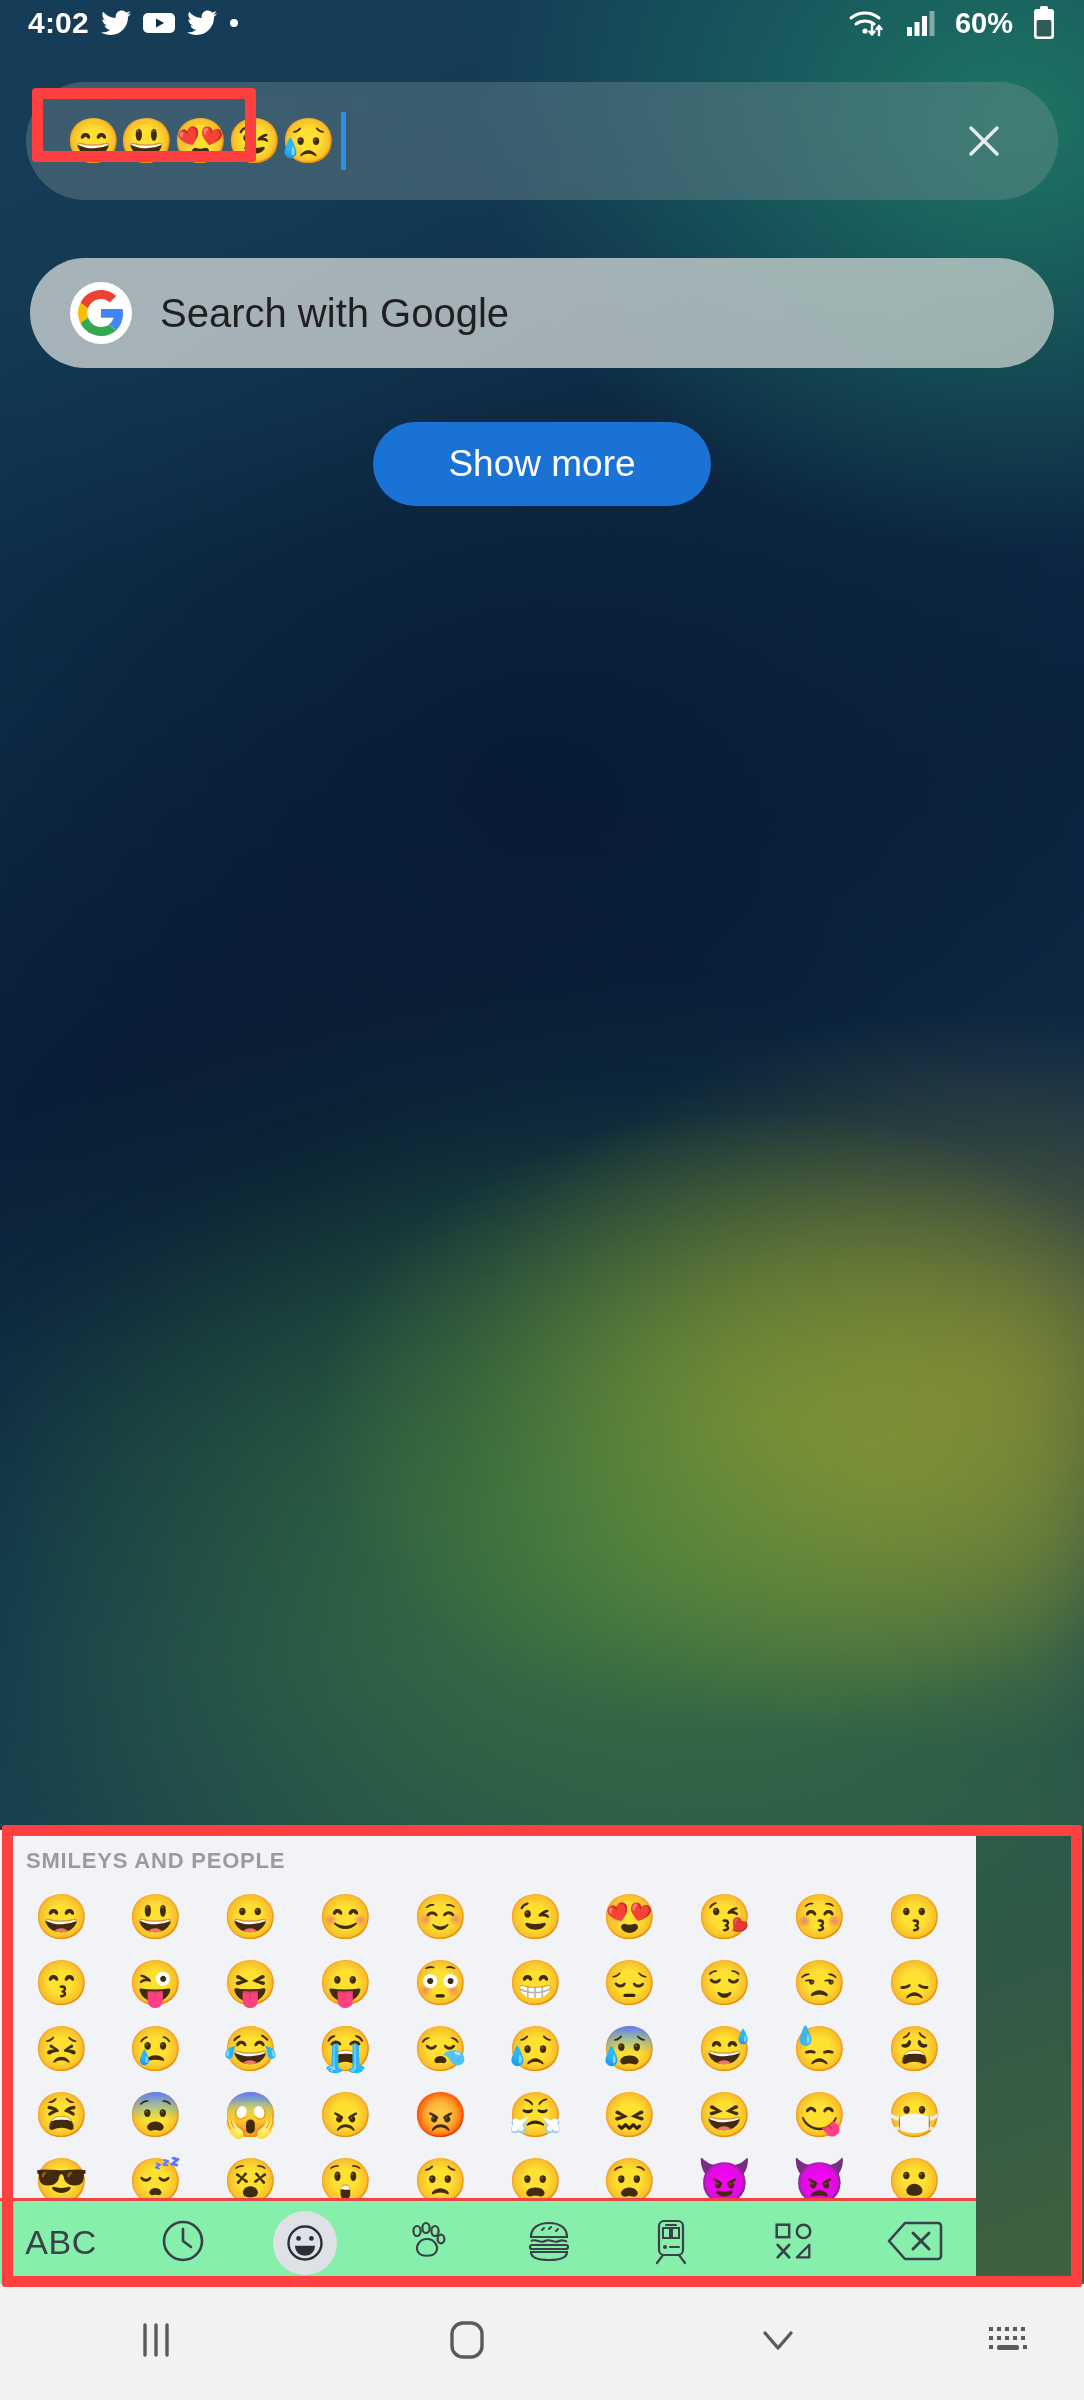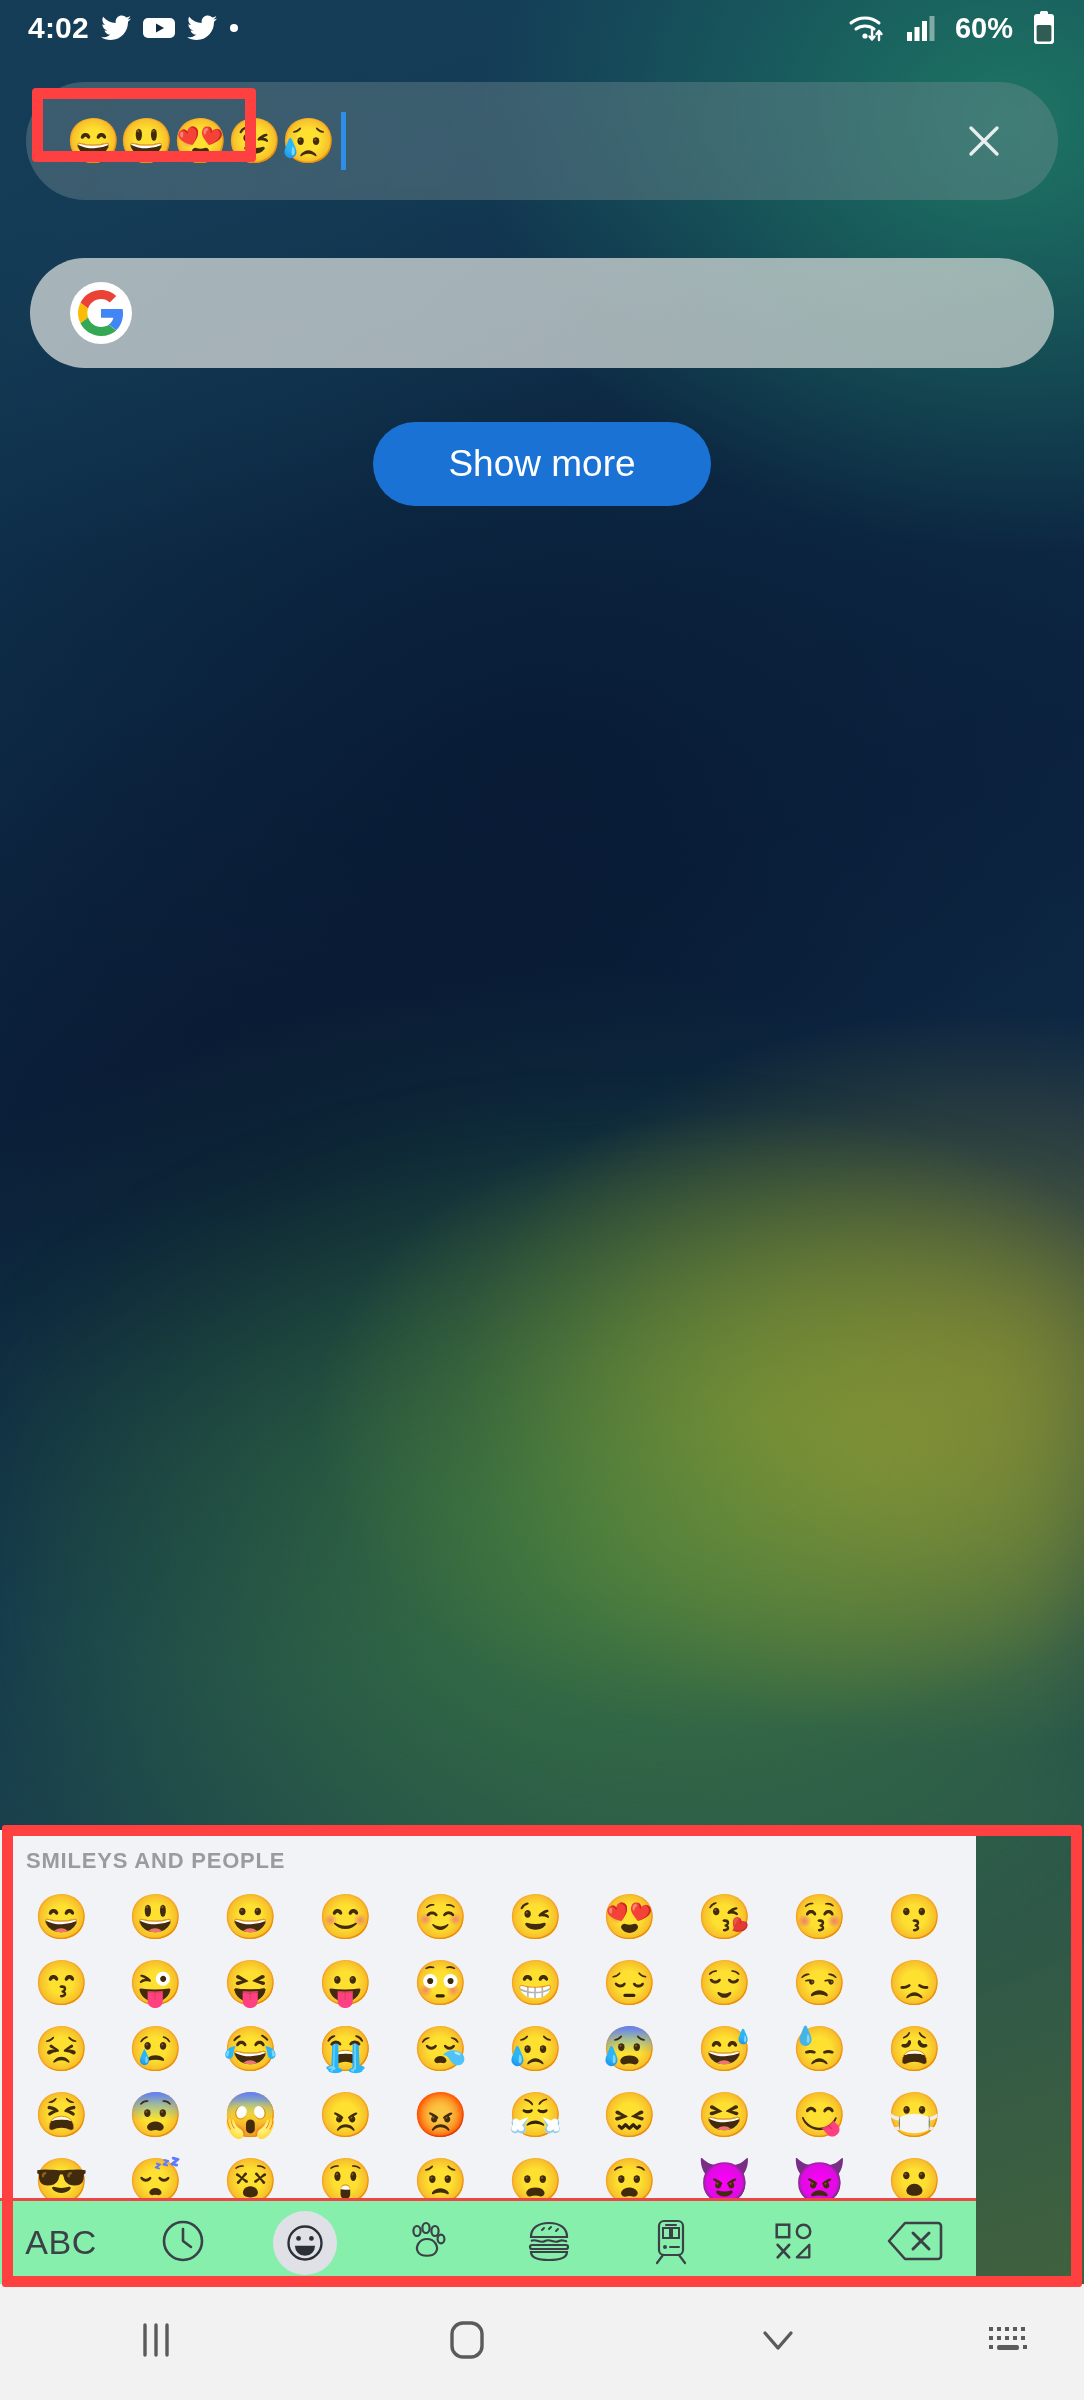--- a/index.html
+++ b/index.html
@@ -28,22 +28,22 @@
     content:""; position:absolute; inset:0;
     background:
       radial-gradient(ellipse 980px 620px at 620px 1560px, rgba(90,150,60,0.55) 0%, rgba(50,100,60,0) 72%),
       radial-gradient(ellipse 520px 360px at 880px 1450px, rgba(190,165,50,0.55) 0%, rgba(120,130,50,0) 74%);
     filter:blur(40px);
   }
 
   
   #statusbar{
     position:absolute; left:0; top:0; width:1084px; height:56px;
-    display:flex; align-items:center; justify-content:space-between;
-    padding:8px 28px; color:#fff; z-index:20;
+    display:flex; align-items:flex-end; justify-content:space-between;
+    padding:16px 28px; color:#fff; z-index:20;
   }
   .sb-left{ display:flex; align-items:center; gap:12px; }
   .sb-time{ font-size:30px; font-weight:600; letter-spacing:0.2px; }
   .sb-right{ display:flex; align-items:center; gap:19px; }
   .sb-batt-text{ font-size:29px; font-weight:600; }
   .ic{ display:inline-block; line-height:0; }
 
   
   #editbar{
     position:absolute; left:26px; top:82px; width:1032px; height:118px;
@@ -229,20 +229,21 @@
 
 <div id="google-pill">
   <span id="g-logo">
     <svg width="46" height="46" viewBox="0 0 48 48">
       <path fill="#EA4335" d="M24 9.5c3.5 0 6.6 1.2 9.1 3.6l6.8-6.8C35.9 2.4 30.3 0 24 0 14.6 0 6.5 5.4 2.6 13.2l7.9 6.2C12.4 13.7 17.7 9.5 24 9.5z"></path>
       <path fill="#4285F4" d="M46.98 24.5c0-1.6-.15-3.2-.43-4.7H24v9.1h12.9c-.56 2.9-2.24 5.4-4.78 7.1l7.7 6c4.5-4.2 7.16-10.3 7.16-17.5z"></path>
       <path fill="#FBBC05" d="M10.5 28.6c-.5-1.5-.8-3-.8-4.6s.3-3.1.8-4.6l-7.9-6.2C1 16.4 0 20.1 0 24s1 7.6 2.6 10.8l7.9-6.2z"></path>
       <path fill="#34A853" d="M24 48c6.5 0 11.9-2.1 15.9-5.8l-7.7-6c-2.1 1.4-4.9 2.3-8.2 2.3-6.3 0-11.6-4.2-13.5-9.9l-7.9 6.2C6.5 42.6 14.6 48 24 48z"></path>
     </svg>
   </span>
+  <span class="gtext">Search with Google</span>
 </div>
 
 <div id="show-more">Show more</div>
 
 <div id="keyboard">
   <div id="kb-header">SMILEYS AND PEOPLE</div>
   <div id="emoji-grid">
       <div class="emoji-row">
         <div class="emoji-cell">😄</div>
         <div class="emoji-cell">😃</div>

